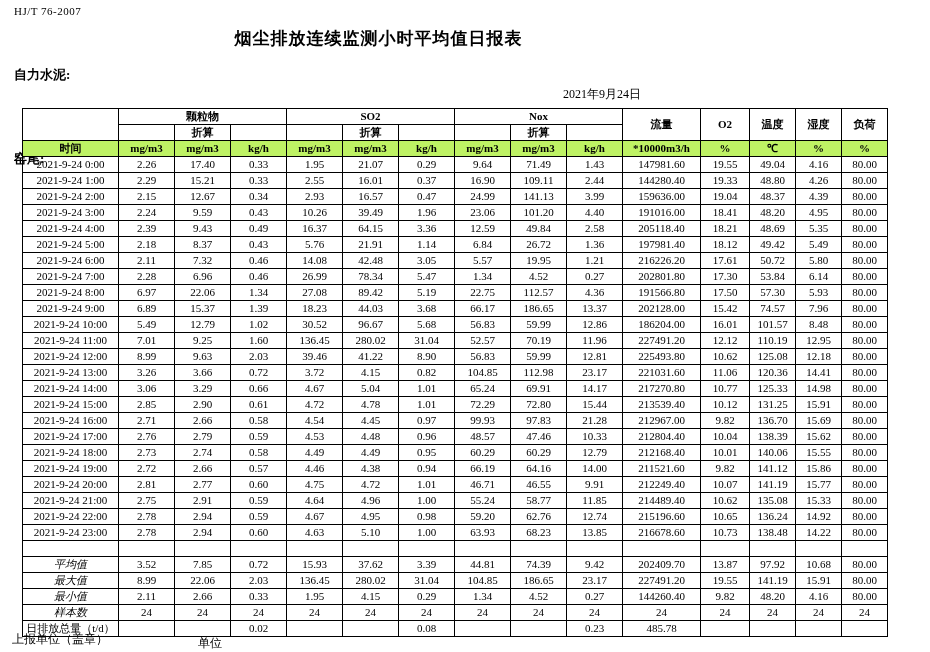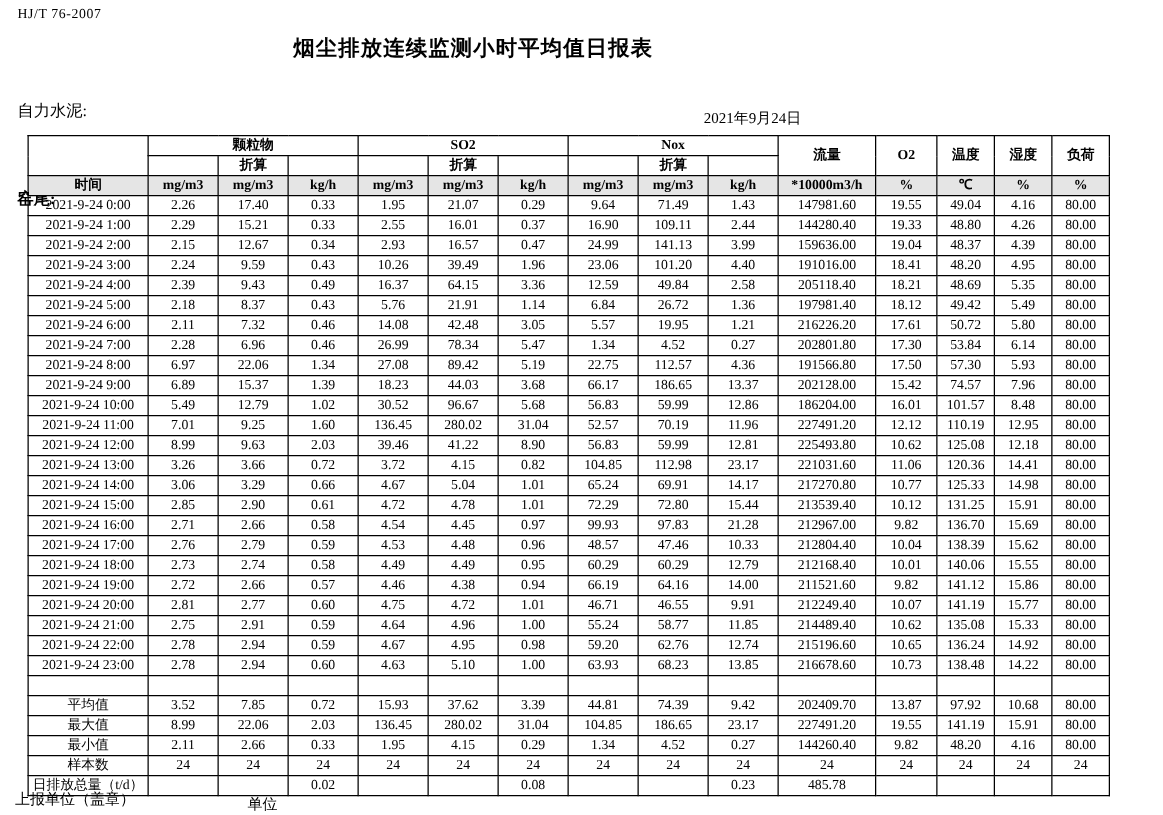--- a/index.html
+++ b/index.html
@@ -36,24 +36,24 @@
     width: 757px;
     text-align: center;
     font-family: "Liberation Serif", serif;
     font-weight: bold;
     font-size: 17px;
     letter-spacing: 1px;
   }
   .company {
     position: absolute;
     left: 14px;
-    top: 80px;
+    top: 66px;
     font-family: "Liberation Serif", serif;
     font-size: 13px;
-    font-weight: normal;
+    font-weight: bold;
   }
   .location {
     position: absolute;
     left: 14px;
     top: 102px;
     font-family: "Liberation Serif", serif;
     font-size: 13px;
     font-weight: bold;
     margin-top: 48px;
   }
@@ -76,41 +76,42 @@
   table.report th, table.report td {
     border: 1px solid #000000;
     text-align: center;
     padding: 0;
     height: 15px;
     line-height: 15px;
     white-space: nowrap;
     overflow: hidden;
   }
   .hdr-green {
-    background: #e5e5e5;
+    background: #bef264;
   }
   .col-time { width: 96px; }
   .col-v { width: 56px; }
   .col-flow { width: 78px; }
   .col-o2 { width: 49px; }
   .col-temp { width: 46px; }
   .col-hum { width: 46px; }
   .col-load { width: 46px; }
   .row-data td {
     height: 14px;
     line-height: 14px;
   }
   .tleft {
     text-align: center;
   }
   .blank-row td {
     height: 14px;
   }
   .sum-label {
     text-align: center;
+    font-style: italic;
   }
   .footer1 {
     position: absolute;
     left: 12px;
     top: 618px;
     font-family: "Liberation Serif", serif;
     font-size: 12px;
   }
   .footer2 {
     position: absolute;

